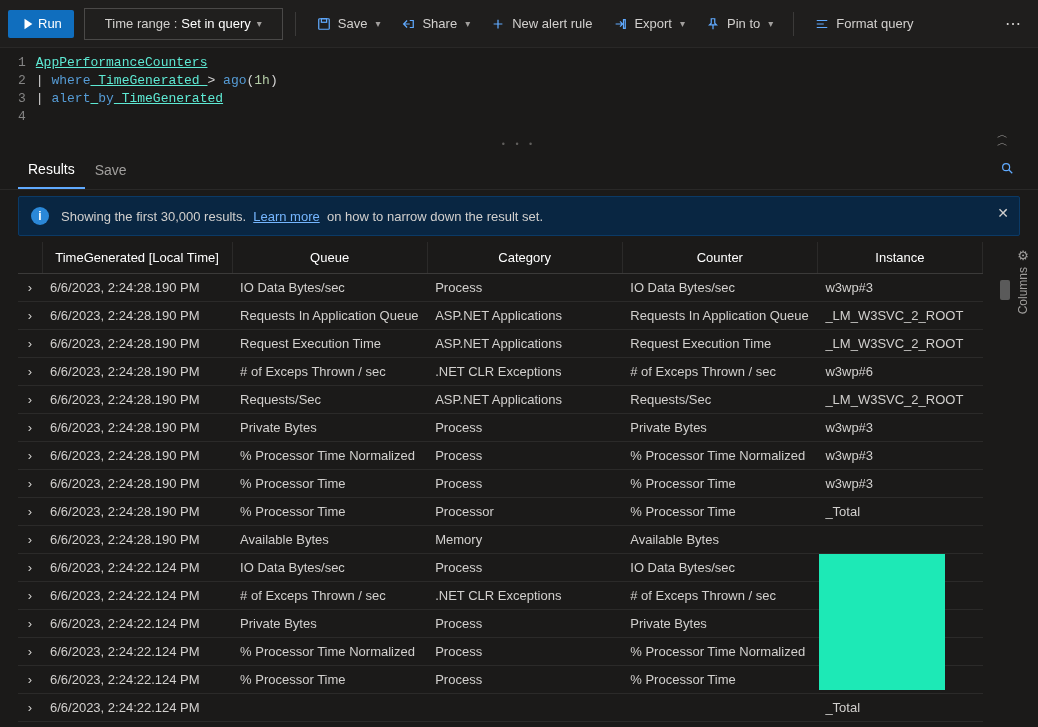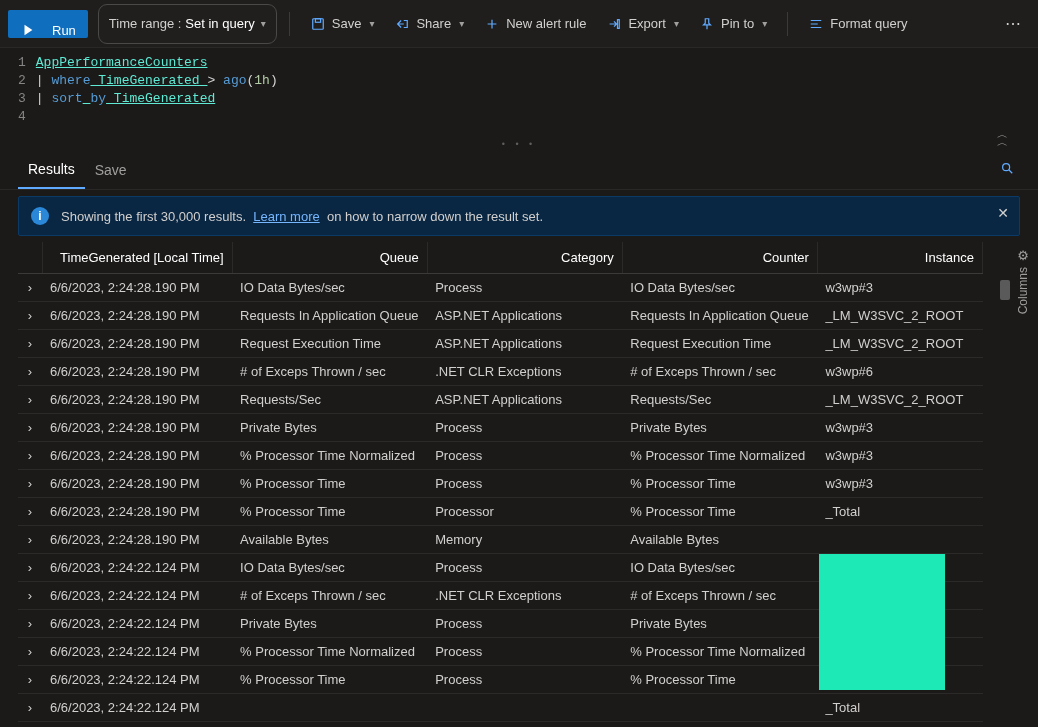--- a/index.html
+++ b/index.html
@@ -18,41 +18,41 @@
     display: flex;
     align-items: center;
     height: 48px;
     padding: 0 8px;
     background: #1f1e1d;
     gap: 4px;
     border-bottom: 1px solid #292827;
   }
   .run-btn {
     display: inline-flex;
-    align-items: flex-end;
-    gap: 16px;
+    align-items: center;
+    gap: 2px;
     background: #106ebe;
     color: #fff;
     border: none;
     height: 28px;
     padding: 0 12px;
     border-radius: 2px;
     font-size: 13px;
     cursor: pointer;
   }
   .time-range {
     display: inline-flex;
     align-items: center;
     gap: 4px;
     background: #201f1e;
     border: 1px solid #4a4948;
     color: #d2d0ce;
-    height: 40px;
-    padding: 0 10px;
-    border-radius: 9px;
+    height: 32px;
+    padding: 0 20px;
+    border-radius: 0;
     font-size: 13px;
     margin-left: 6px;
     cursor: pointer;
   }
   .time-range .val { color: #fff; }
   .divider {
     width: 1px;
     height: 24px;
     background: #3b3a39;
     margin: 0 8px;
@@ -177,21 +177,21 @@
   .grid-wrap {
     position: relative;
     margin: 0 0 0 18px;
   }
   .grid {
     width: 965px;
     border-collapse: collapse;
     font-size: 13px;
   }
   .grid th {
-    text-align: right;
+    text-align: center;
     padding: 8px 8px;
     background: #1b1a19;
     color: #fff;
     font-weight: 400;
     border-bottom: 1px solid #3b3a39;
     border-right: 1px solid #2b2a29;
     position: sticky;
     top: 9px;
   }
   .grid td {
@@ -354,21 +354,21 @@
 
 <div class="editor">
   <div class="gutter">
     <div>1</div>
     <div>2</div>
     <div>3</div>
     <div>4</div>
   </div>
   <div class="code"><span class="tok-ident">AppPerformanceCounters</span>
 <span class="tok-op">| </span><span class="tok-kw">where</span><span class="tok-ident"> TimeGenerated </span><span class="tok-op">&gt; </span><span class="tok-func">ago</span><span class="tok-op">(</span><span class="tok-num">1h</span><span class="tok-op">)</span>
-<span class="tok-op">| </span><span class="tok-kw">sort</span><span class="tok-ident"> </span><span class="tok-kw">by</span><span class="tok-ident"> TimeGenerated</span>
+<span class="tok-op">| </span><span class="tok-kw">alert</span><span class="tok-ident"> </span><span class="tok-kw">by</span><span class="tok-ident"> TimeGenerated</span>
 </div>
 </div>
 <div class="splitter">
   <div class="chevrons-up">︿<br>︿</div>
 </div>
 
 <div class="tabs-row">
   <div class="tab active">Results</div>
   <div class="tab">Save</div>
   <div class="spacer"></div>

